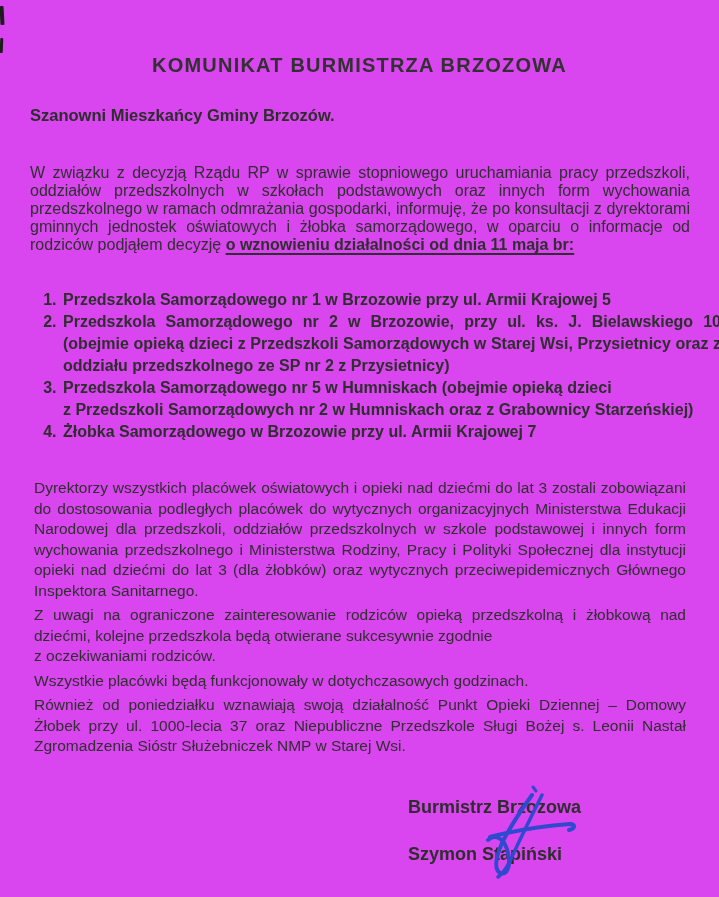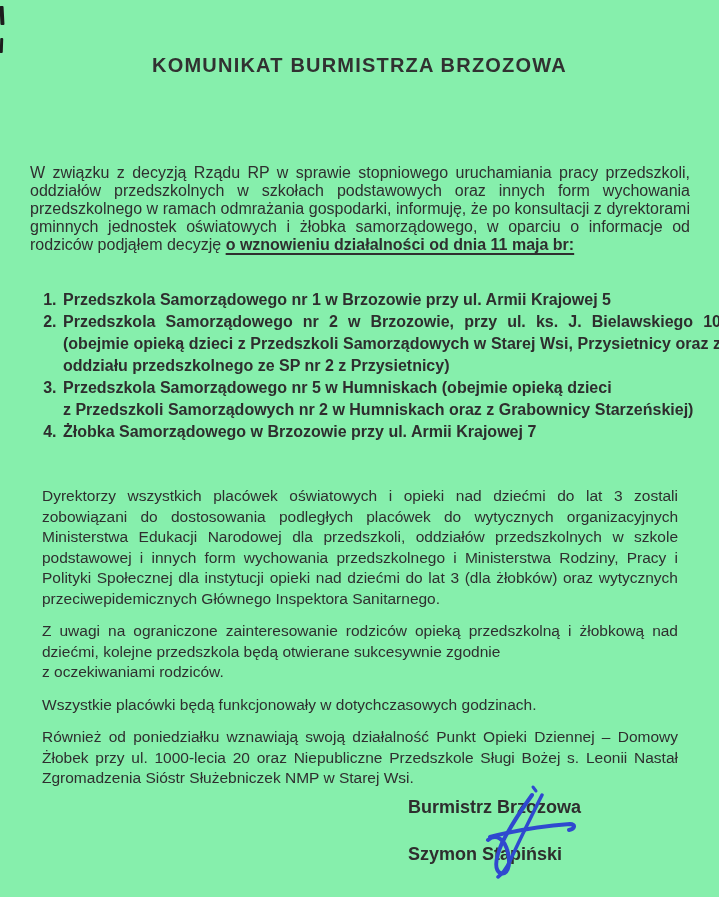--- a/index.html
+++ b/index.html
@@ -1,21 +1,21 @@
 <!DOCTYPE html>
 <html><head>
 <meta charset="utf-8">
 <style>
   html, body { margin: 0; padding: 0; background: #ffffff; }
   .page {
     position: relative;
     width: 719px;
     height: 897px;
     margin: 0 auto;
-    background: #86efac;
+    background: #d946ef;
     font-family: "Liberation Sans", sans-serif;
     color: #2d2d2d;
     overflow: hidden;
   }
   .scan-mark {
     position: absolute;
     background: #1c1c1c;
     border-radius: 1px;
   }
   .mark-1 { left: 0; top: 6;  width: 4px; height: 19px; top: 6px;  transform: rotate(-3deg); }
@@ -77,21 +77,21 @@
     position: absolute;
     top: 474px;
     left: 30px;
     width: 660px;
     font-size: 15.5px;
     line-height: 20.5px;
     text-align: justify;
     color: #2f2f2f;
   }
   .body-block p {
-    margin: 12px;
+    margin: 4px;
     white-space: pre-line;
   }
   .signature-block {
     position: absolute;
     top: 797px;
     left: 408px;
     width: 230px;
     text-align: left;
     font-weight: bold;
     font-size: 18px;
@@ -112,37 +112,38 @@
 </head>
 <body>
 
 <div class="page">
 
   <div class="scan-mark mark-1"></div>
   <div class="scan-mark mark-2"></div>
 
   <h1 class="title">KOMUNIKAT BURMISTRZA BRZOZOWA</h1>
 
+  <div class="salutation">Szanowni Mieszkańcy Gminy Brzozów.</div>
 
   <p class="intro"><span>W związku z decyzją Rządu RP w sprawie stopniowego uruchamiania pracy przedszkoli, oddziałów przedszkolnych w szkołach podstawowych oraz innych form wychowania przedszkolnego w ramach odmrażania gospodarki, informuję, że po konsultacji z dyrektorami gminnych jednostek oświatowych i żłobka samorządowego, w oparciu o informacje od rodziców podjąłem decyzję </span><span class="emph">o wznowieniu działalności od dnia 11 maja br:</span></p>
 
   <ol class="reopen-list">
     <li>Przedszkola Samorządowego nr 1 w Brzozowie przy ul. Armii Krajowej 5</li>
     <li>Przedszkola Samorządowego nr 2 w Brzozowie, przy ul. ks. J. Bielawskiego 10 (obejmie opieką dzieci z Przedszkoli Samorządowych w Starej Wsi, Przysietnicy oraz z oddziału przedszkolnego ze SP nr 2 z Przysietnicy)</li>
     <li>Przedszkola Samorządowego nr 5 w Humniskach (obejmie opieką dzieci
 z Przedszkoli Samorządowych nr 2 w Humniskach oraz z Grabownicy Starzeńskiej)</li>
     <li>Żłobka Samorządowego w Brzozowie przy ul. Armii Krajowej 7</li>
   </ol>
 
   <div class="body-block">
     <p>Dyrektorzy wszystkich placówek oświatowych i opieki nad dziećmi do lat 3 zostali zobowiązani do dostosowania podległych placówek do wytycznych organizacyjnych Ministerstwa Edukacji Narodowej dla przedszkoli, oddziałów przedszkolnych w szkole podstawowej i innych form wychowania przedszkolnego i Ministerstwa Rodziny, Pracy i Polityki Społecznej dla instytucji opieki nad dziećmi do lat 3 (dla żłobków) oraz wytycznych przeciwepidemicznych Głównego Inspektora Sanitarnego.</p>
     <p>Z uwagi na ograniczone zainteresowanie rodziców opieką przedszkolną i żłobkową nad dziećmi, kolejne przedszkola będą otwierane sukcesywnie zgodnie
 z oczekiwaniami rodziców.</p>
     <p>Wszystkie placówki będą funkcjonowały w dotychczasowych godzinach.</p>
-    <p>Również od poniedziałku wznawiają swoją działalność Punkt Opieki Dziennej – Domowy Żłobek przy ul. 1000-lecia 20 oraz Niepubliczne Przedszkole Sługi Bożej s. Leonii Nastał Zgromadzenia Sióstr Służebniczek NMP w Starej Wsi.</p>
+    <p>Również od poniedziałku wznawiają swoją działalność Punkt Opieki Dziennej – Domowy Żłobek przy ul. 1000-lecia 37 oraz Niepubliczne Przedszkole Sługi Bożej s. Leonii Nastał Zgromadzenia Sióstr Służebniczek NMP w Starej Wsi.</p>
   </div>
 
   <div class="signature-block">
     <div class="signature-role">Burmistrz Brzozowa</div>
     <svg class="signature-ink" viewBox="0 0 112 100" fill="none" xmlns="http://www.w3.org/2000/svg">
       <path d="M63 4 l3 4" stroke="#2f49cf" stroke-width="3" stroke-linecap="round"></path>
       <path d="M62 12 C52 26 40 44 32 60 C26 74 24 86 30 90 C37 93 41 83 38 70 C35 56 26 50 18 57" stroke="#2f49cf" stroke-width="4" stroke-linecap="round"></path>
       <path d="M72 12 C62 32 50 56 40 78 C36 86 32 91 28 94" stroke="#2f49cf" stroke-width="3.5" stroke-linecap="round"></path>
       <path d="M20 54 C46 47 76 43 100 41 C106 41 105 46 99 47" stroke="#2f49cf" stroke-width="4" stroke-linecap="round"></path>
     </svg>

